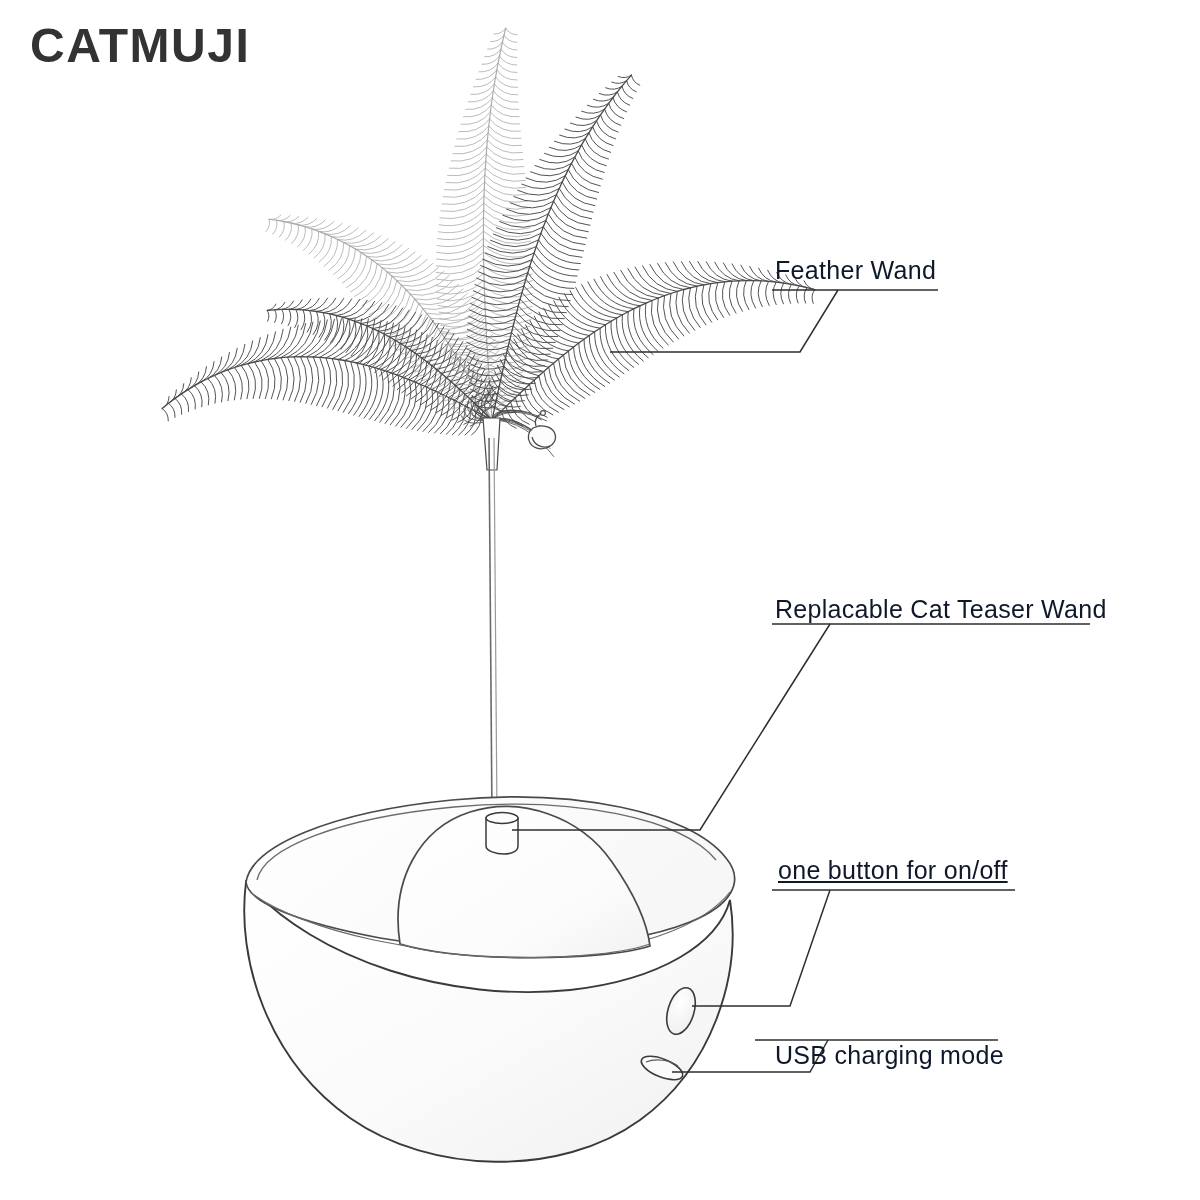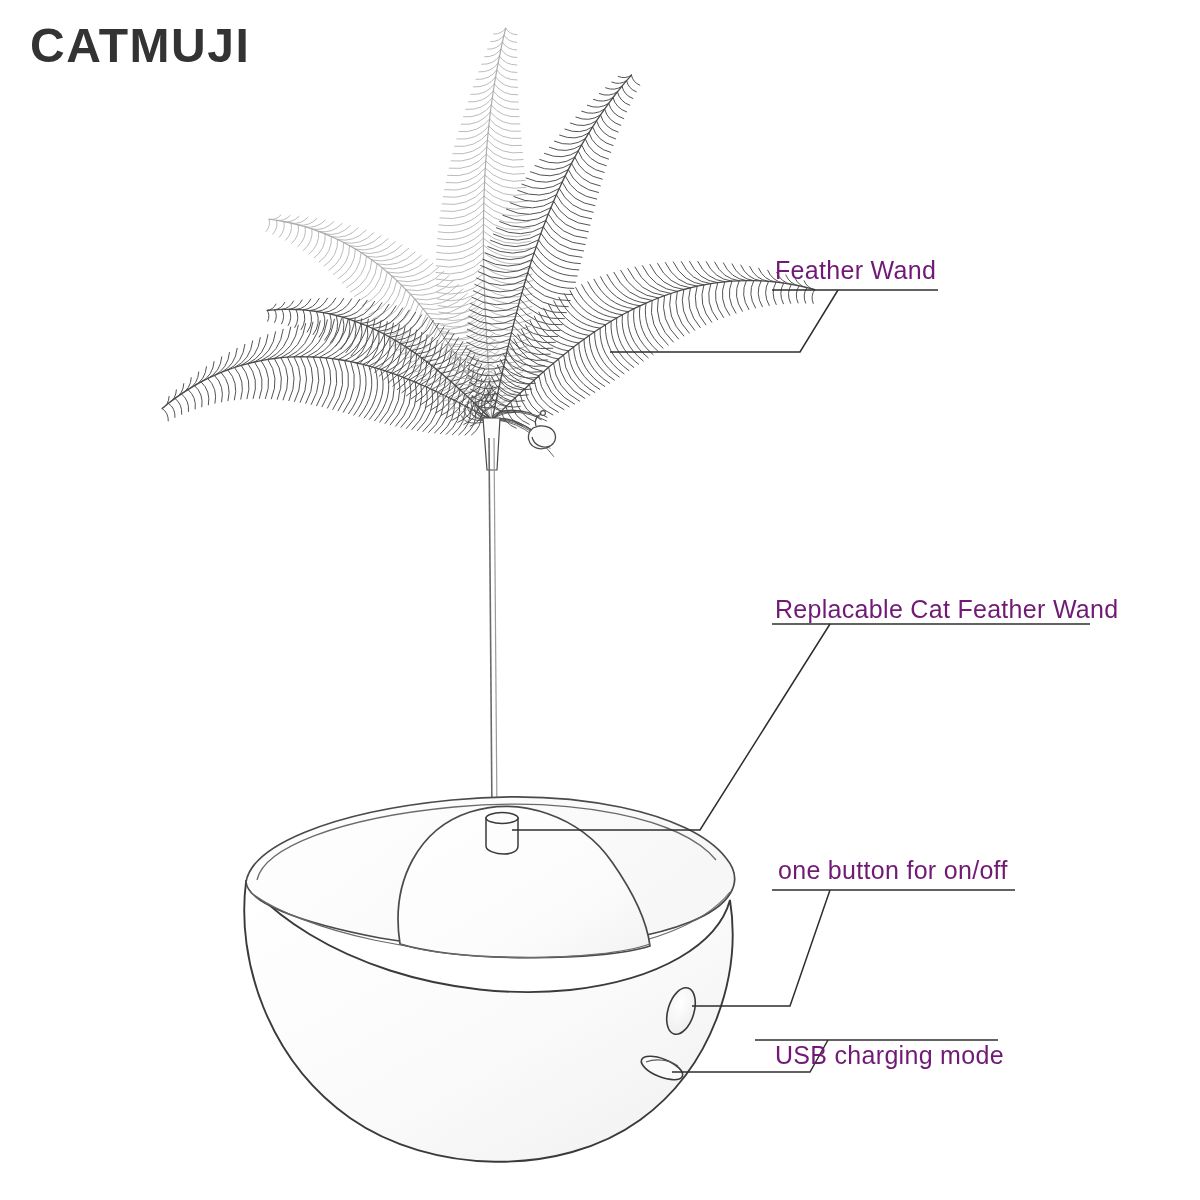--- a/index.html
+++ b/index.html
@@ -37,21 +37,21 @@
     left: 0;
     top: 0;
     width: 1200px;
     height: 1200px;
   }
   .callout-text {
     position: absolute;
     font-family: "Liberation Sans", sans-serif;
     font-weight: normal;
     font-size: 25px;
-    color: #701a75;
+    color: #0f172a;
     white-space: nowrap;
     letter-spacing: 0.3px;
     line-height: 1;
   }
 </style>
 </head>
 <body>
 
 <div id="stage">
 
@@ -792,19 +792,19 @@
         <line x1="772" y1="624" x2="1090" y2="624" stroke="#2e2e2e" stroke-width="1.6"></line>
         <path d="M 692,1006 L 790,1006 L 830,890" fill="none" stroke="#2e2e2e" stroke-width="1.5"></path>
         <line x1="772" y1="890" x2="1015" y2="890" stroke="#2e2e2e" stroke-width="1.6"></line>
         <path d="M 672,1072 L 810,1072 L 828,1040" fill="none" stroke="#2e2e2e" stroke-width="1.5"></path>
         <line x1="755" y1="1040" x2="998" y2="1040" stroke="#2e2e2e" stroke-width="1.6"></line>
       </g>
   </svg>
 
   <div class="callout-text" style="left:775px; top:258px;">Feather Wand</div>
 
-  <div class="callout-text" style="left:775px; top:597px;">Replacable Cat Feather Wand</div>
-
-  <div class="callout-text" style="left:778px; top:858px;">one button for on/off</div>
+  <div class="callout-text" style="left:775px; top:597px;">Replacable Cat Teaser Wand</div>
+
+  <div class="callout-text" style="left:778px; top:858px;text-decoration:underline;">one button for on/off</div>
 
   <div class="callout-text" style="left:775px; top:1008px;margin-top:35px;">USB charging mode</div>
 
 </div>
 
 </body></html>

